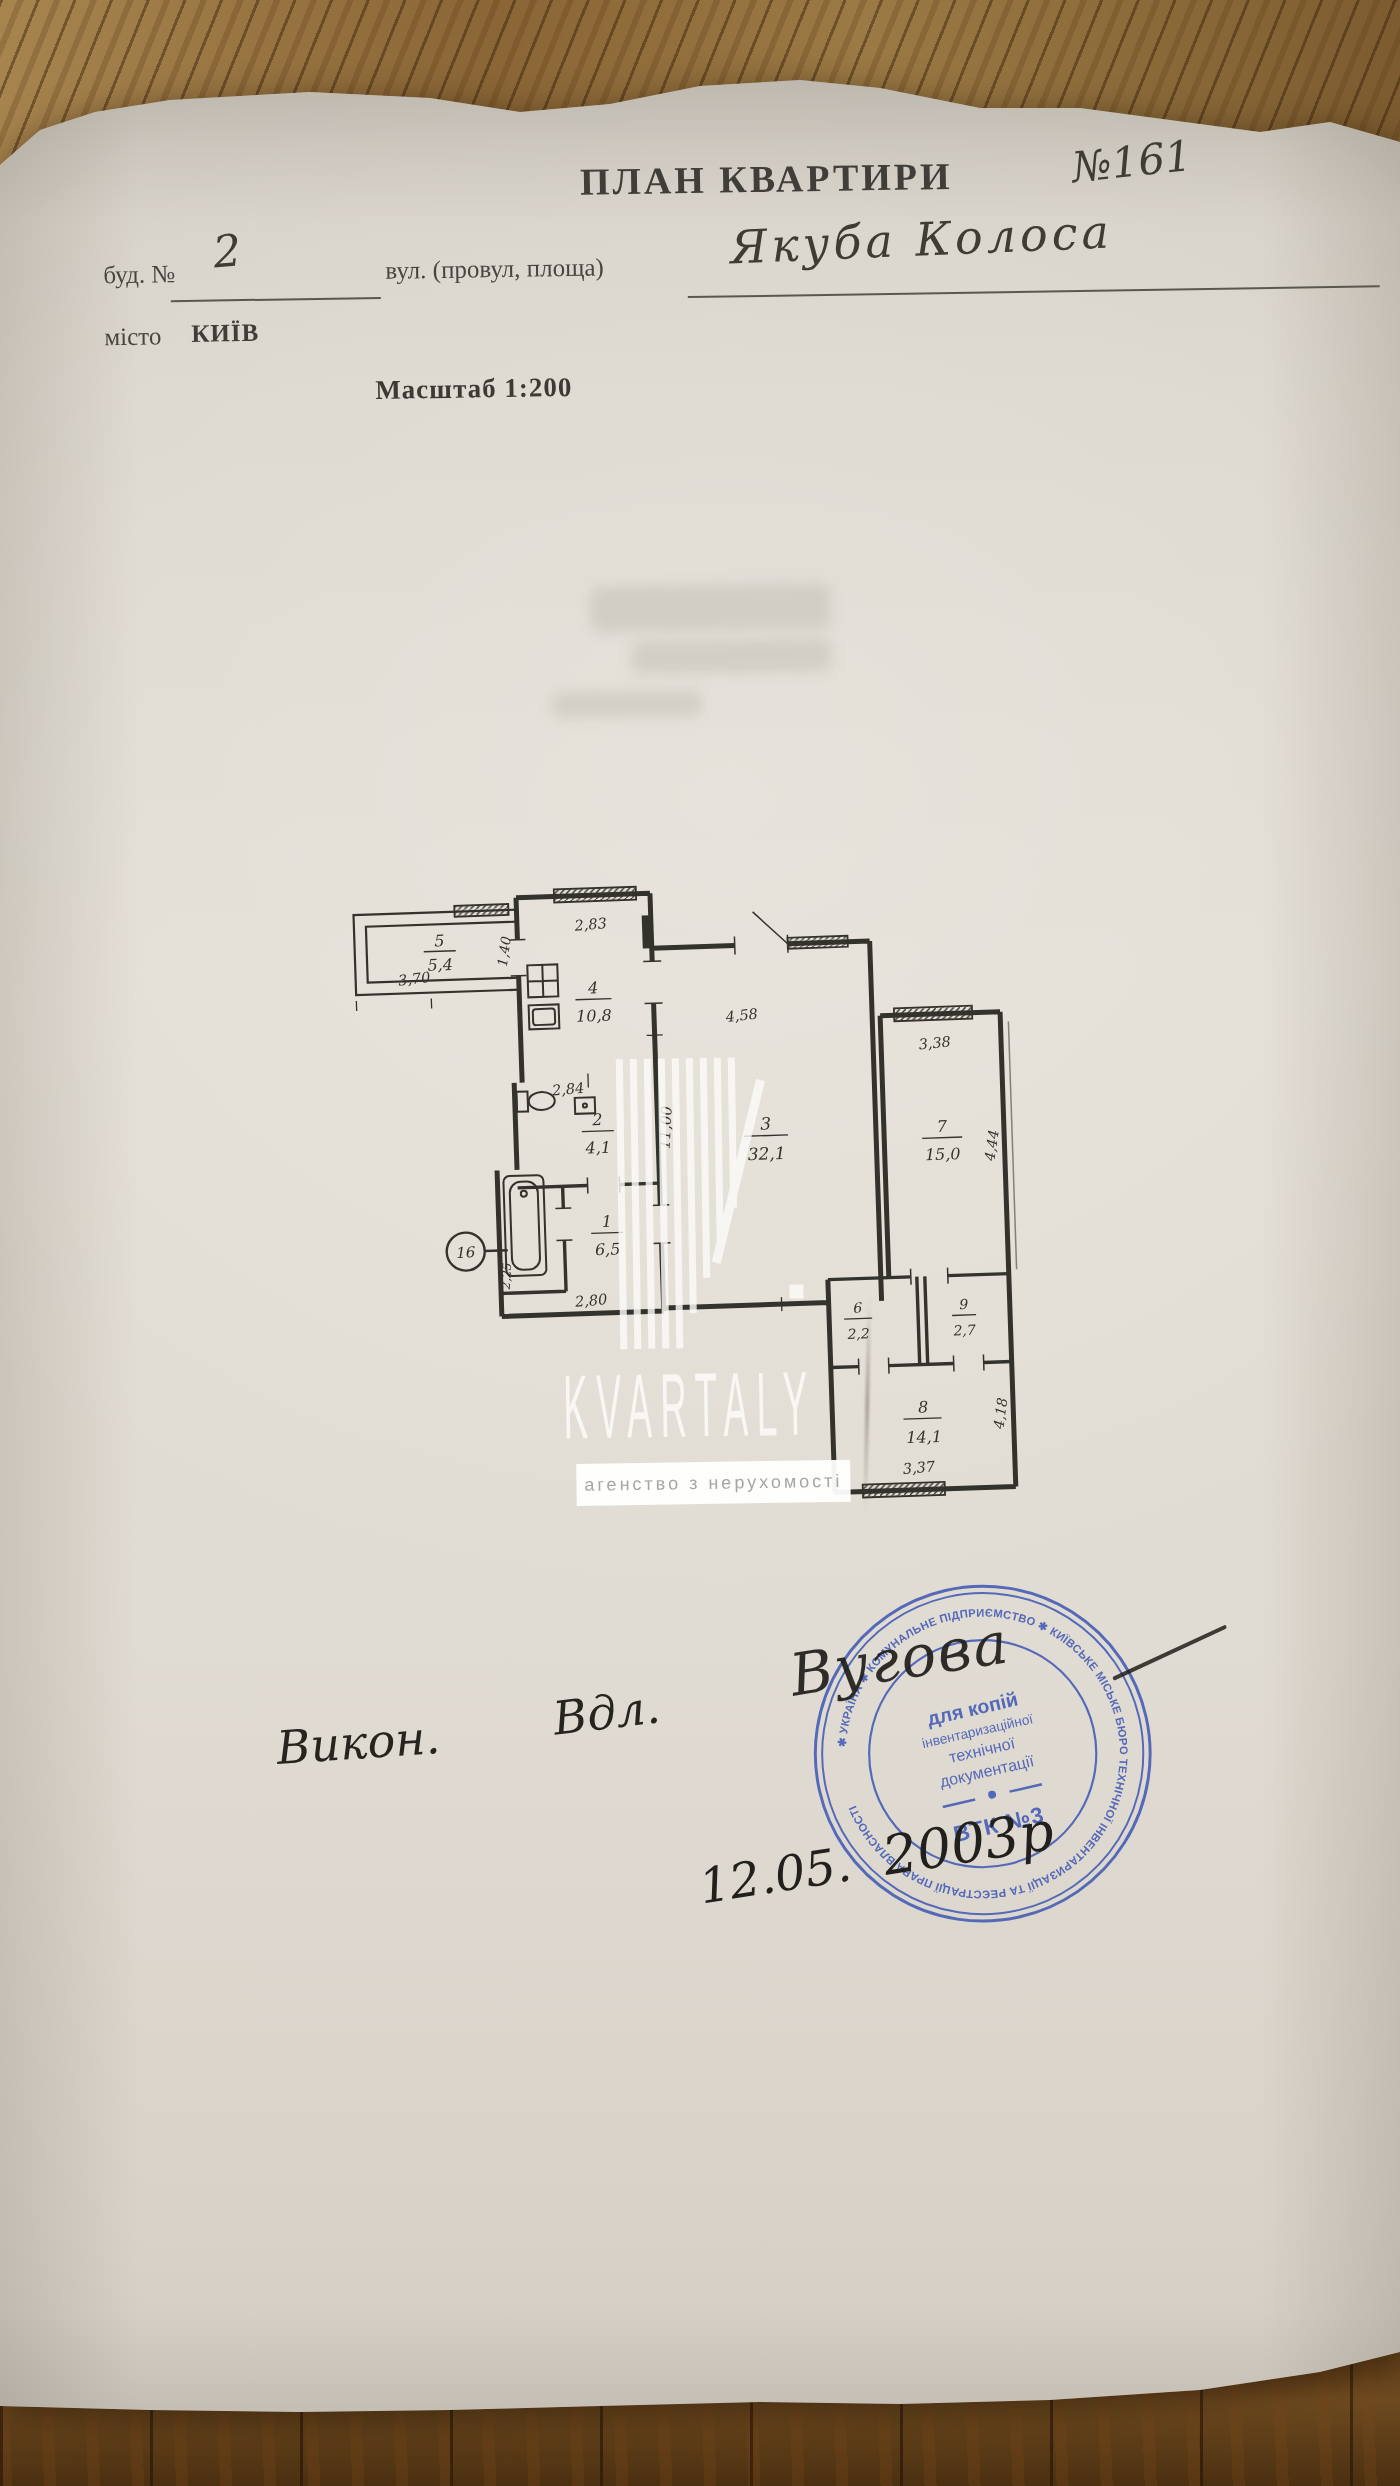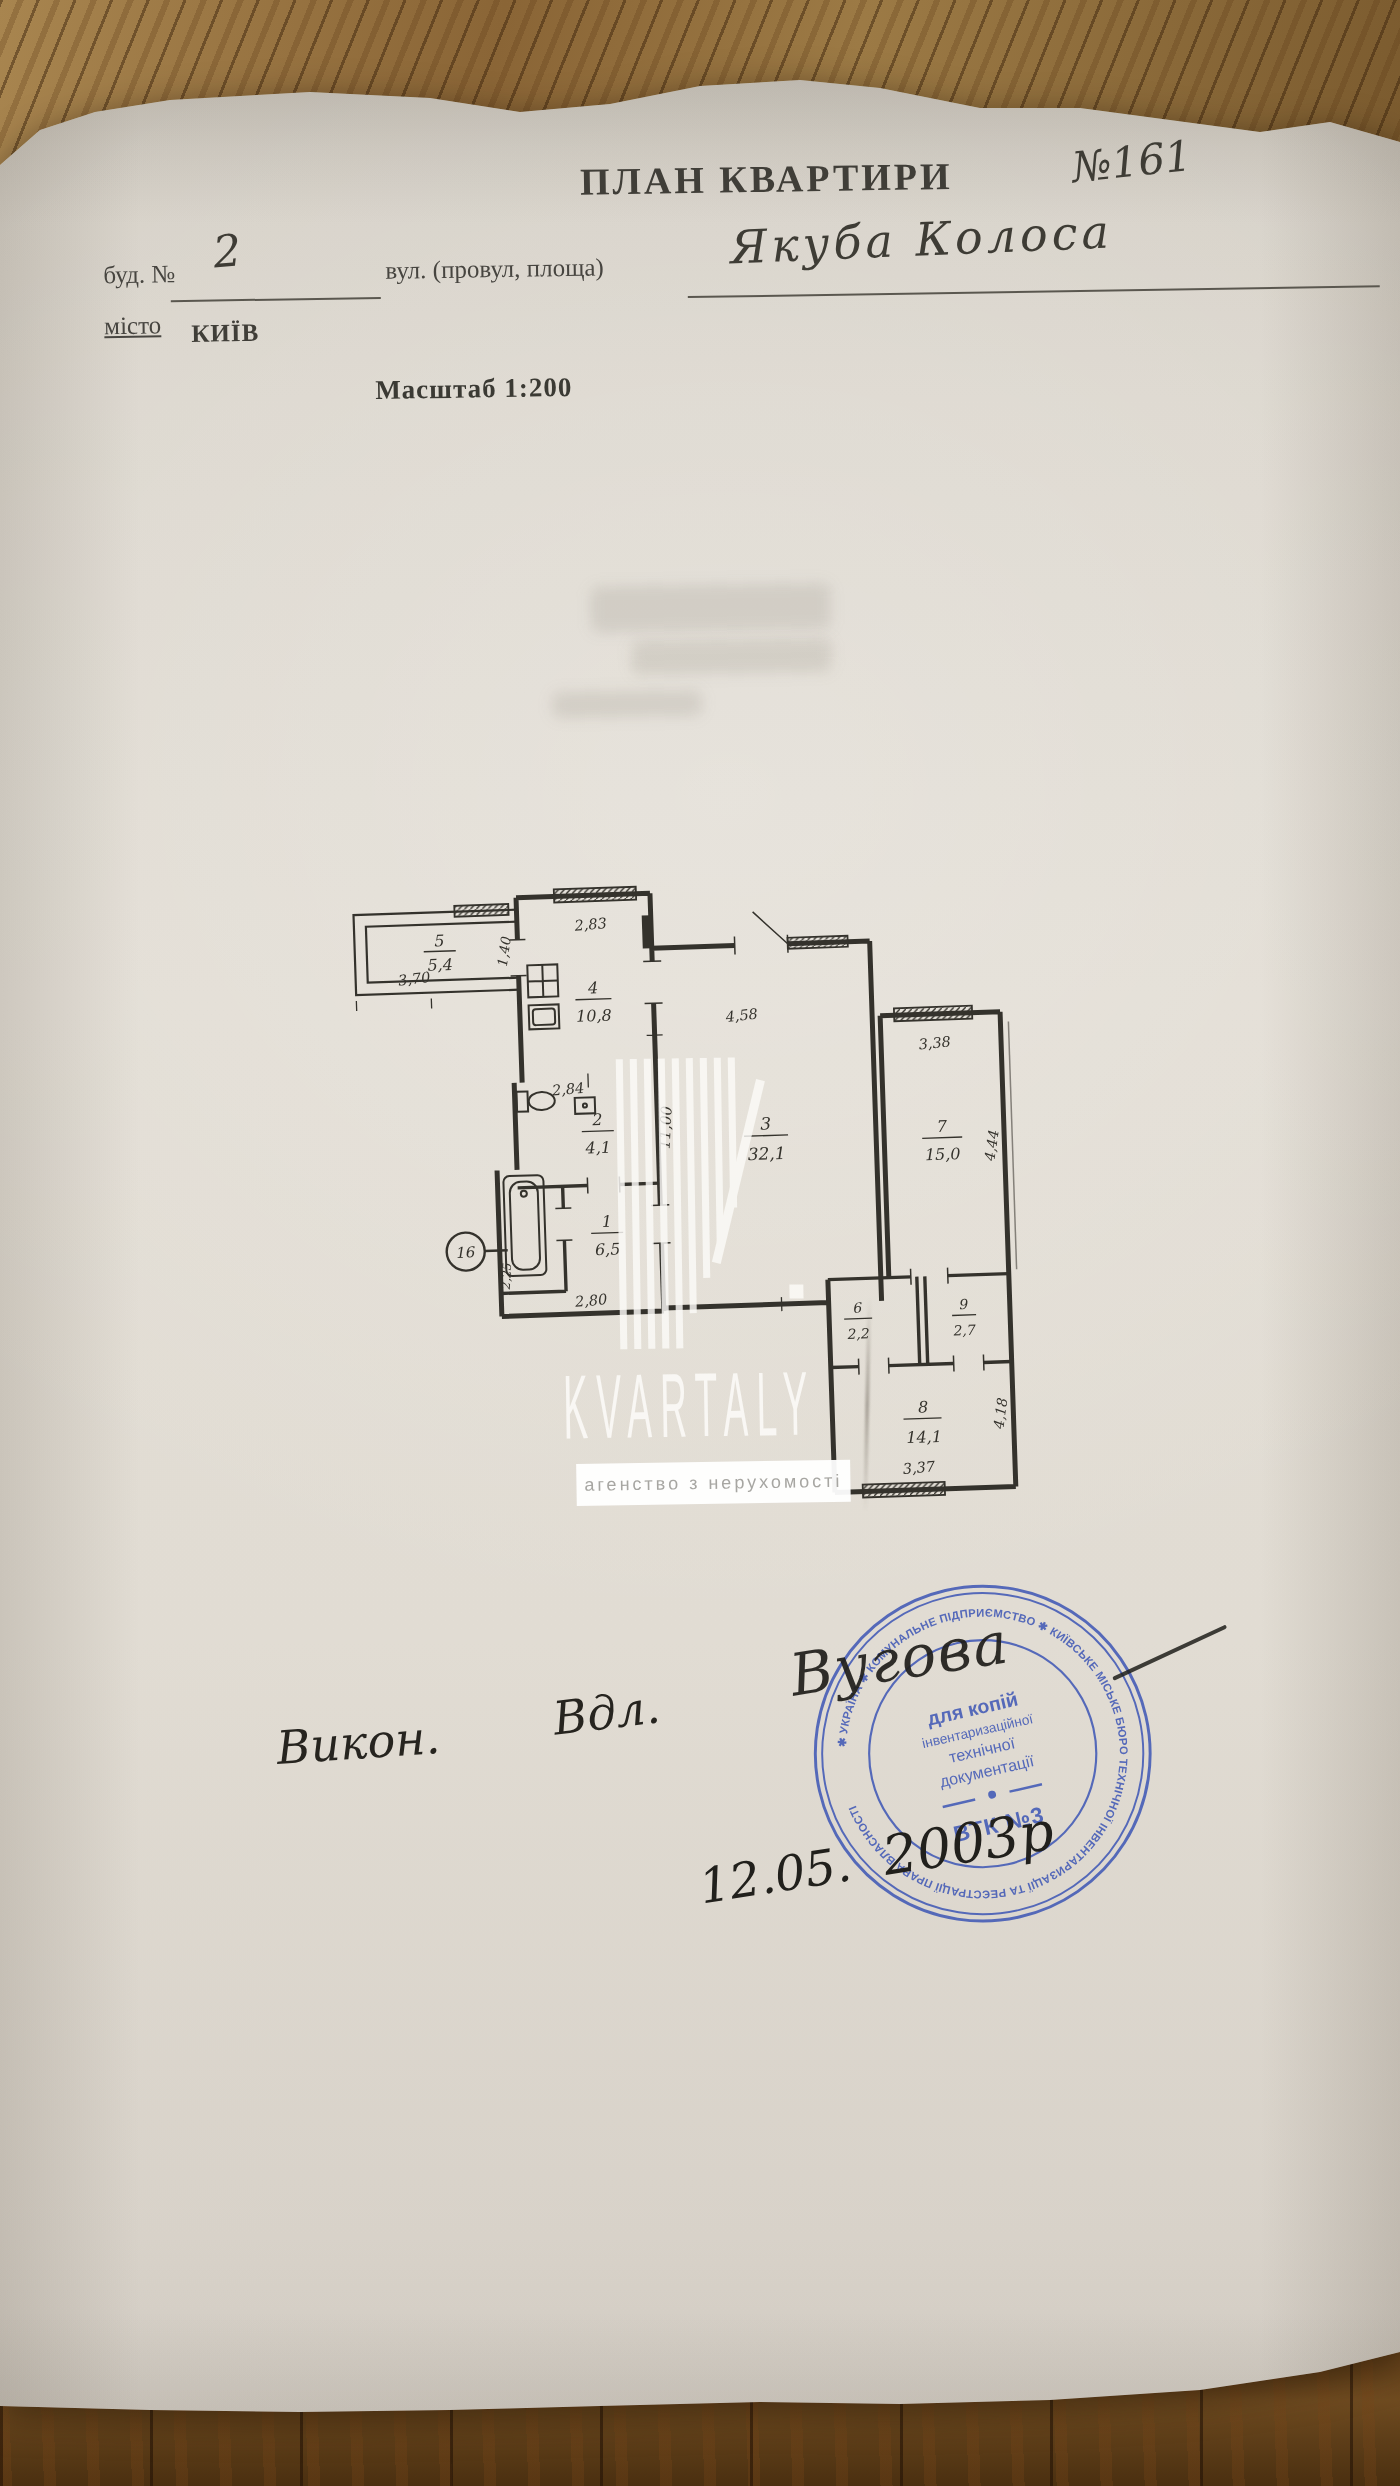--- a/index.html
+++ b/index.html
@@ -39,21 +39,21 @@
   }
   .content{position:absolute;inset:0;transform:rotate(-0.9deg);transform-origin:700px 1200px;}
 
   
   .doc-title{position:absolute;left:596px;top:158px;font-size:38px;letter-spacing:3px;color:#403e38;font-weight:600;}
   .hw{font-family:"DejaVu Serif", serif;font-style:italic;color:#3e3c35;}
   .title-num{position:absolute;left:1088px;top:144px;font-size:42px;transform:rotate(-5deg);}
   .row-label{position:absolute;font-size:25px;color:#474540;}
   .lbl-bud{left:118px;top:252px;}
   .lbl-street{left:400px;top:252px;}
-  .lbl-misto{left:118px;top:303px;text-decoration:underline;}
+  .lbl-misto{left:118px;top:314px;}
   .val-city{left:205px;top:312px;font-weight:600;letter-spacing:1px;color:#403e38;position:absolute;font-size:25px;}
   .hw-bud{position:absolute;left:228px;top:218px;font-size:44px;transform:rotate(-4deg);}
   .hw-street{position:absolute;left:745px;top:216px;font-size:46px;letter-spacing:4px;transform:rotate(-1.5deg);}
   .uline{position:absolute;height:0;border-bottom:2px solid #5a574f;}
   .ul-bud{left:185px;top:292px;width:210px;}
   .ul-street{left:702px;top:296px;width:692px;}
   .scale-note{position:absolute;left:388px;top:370px;font-size:27px;font-weight:700;color:#3b3a34;letter-spacing:1px;}
 
   
   .smudge{position:absolute;background:rgba(118,112,100,.16);filter:blur(7px);border-radius:8px;}

